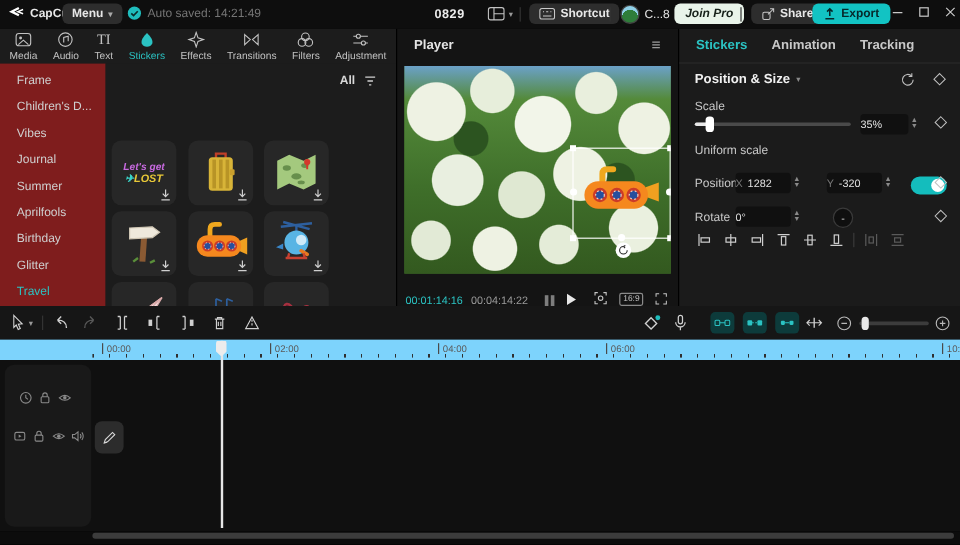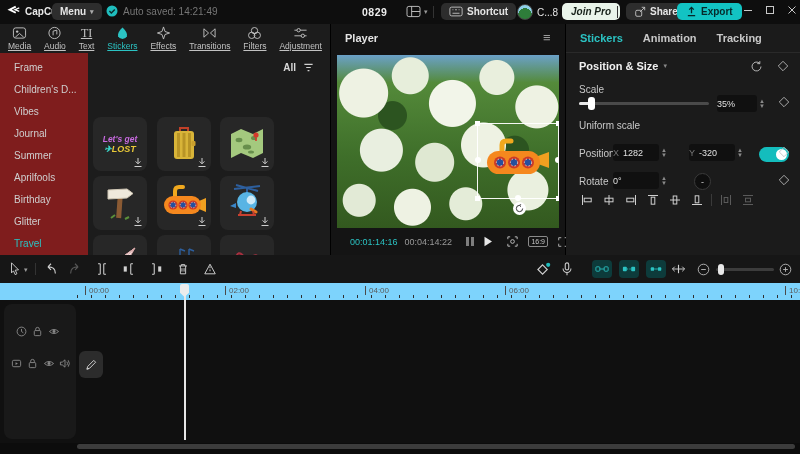--- a/index.html
+++ b/index.html
@@ -14,21 +14,21 @@
            display:flex;align-items:center;gap:4px;padding:0 8px;}
   .tdim{color:#757575;font-size:10px;}
   .divv{width:1px;height:12px;background:#333;}
   .joinpro{background:#e9f4ea;color:#17211a;font-weight:bold;font-size:10px;border-radius:5px;
            height:17px;display:flex;align-items:center;padding:0 9px;font-style:italic;}
   .exportbtn{background:#12c3c3;color:#06282a;font-weight:bold;font-size:10px;border-radius:5px;
            height:17px;display:flex;align-items:center;gap:4px;padding:0 9px;}
   
   .leftpanel{left:0;top:24px;width:330px;height:231px;background:#1c1c1c;overflow:hidden;}
   .tabbar{left:0;top:0;width:330px;height:29px;display:flex;align-items:center;justify-content:space-between;padding:0 8px;box-sizing:border-box;background:#1c1c1c;}
-  .atab{display:flex;flex-direction:column;align-items:center;gap:1px;font-size:8.5px;color:#c2c2c2;text-decoration:underline;}
+  .atab{display:flex;flex-direction:column;align-items:center;gap:1px;font-size:8.5px;color:#c2c2c2;}
   .atab.active{color:#2bc3c3;}
   .cats{left:0;top:29px;width:88px;height:202px;background:#7f1d1d;padding-top:4px;box-sizing:border-box;}
   .cat{height:22px;line-height:22px;padding-left:14px;font-size:10px;color:#cfcfcf;white-space:nowrap;}
   .cat.active{color:#2bc3c3;}
   .grid{left:88px;top:29px;width:242px;height:202px;background:#1c1c1c;}
   .card{position:absolute;width:54px;height:54px;background:#272727;border-radius:8px;display:flex;align-items:center;justify-content:center;}
   .dl{position:absolute;right:4px;bottom:3px;}
   
   .player{left:331px;top:24px;width:234px;height:231px;background:#141414;}
   .video{position:absolute;left:6px;top:31px;width:222px;height:173px;overflow:hidden;
@@ -45,21 +45,21 @@
       radial-gradient(circle at 10% 84%, #e2ead6 0 16px, rgba(0,0,0,0) 17px),
       radial-gradient(circle at 34% 88%, #eef2e3 0 18px, rgba(0,0,0,0) 19px),
       radial-gradient(circle at 58% 86%, #e4ecd8 0 16px, rgba(0,0,0,0) 17px),
       radial-gradient(circle at 86% 78%, #eaf0df 0 20px, rgba(0,0,0,0) 21px),
       radial-gradient(circle at 25% 35%, #2c5420 0 14px, rgba(0,0,0,0) 15px),
       radial-gradient(circle at 80% 55%, #2c5420 0 14px, rgba(0,0,0,0) 15px),
       linear-gradient(180deg,#6ba1c8 0%,#548a3a 16%,#3f6f2a 58%,#33591f 100%);}
   .selbox{position:absolute;border:1.5px solid rgba(255,255,255,.95);}
   .hdl{position:absolute;width:5px;height:5px;background:#fff;}
   .hdot{position:absolute;width:6px;height:6px;border-radius:50%;background:#fff;}
-  .playbar{position:absolute;left:12px;top:204px;width:234px;height:27px;display:flex;align-items:center;}
+  .playbar{position:absolute;left:0;top:204px;width:234px;height:27px;display:flex;align-items:flex-end;}
   .tc-cur{color:#2bc3c3;font-size:9px;}
   .tc-tot{color:#9a9a9a;font-size:9px;}
   .ratio{border:1px solid #8a8a8a;border-radius:2px;color:#c4c4c4;font-size:7px;padding:1px 2px;}
   
   .inspector{left:566px;top:24px;width:234px;height:231px;background:#1b1b1b;}
   .itabs{display:flex;gap:20px;padding:0 14px;height:28px;align-items:center;border-bottom:1px solid #2a2a2a;}
   .itab{font-size:11px;color:#c8c8c8;font-weight:bold;}
   .itab.active{color:#2bc3c3;}
   .ilabel{font-size:10px;color:#c8c8c8;}
   .valbox{background:#101010;border-radius:3px;height:17px;display:flex;align-items:center;justify-content:flex-start;font-size:9px;color:#e0e0e0;gap:4px;}

